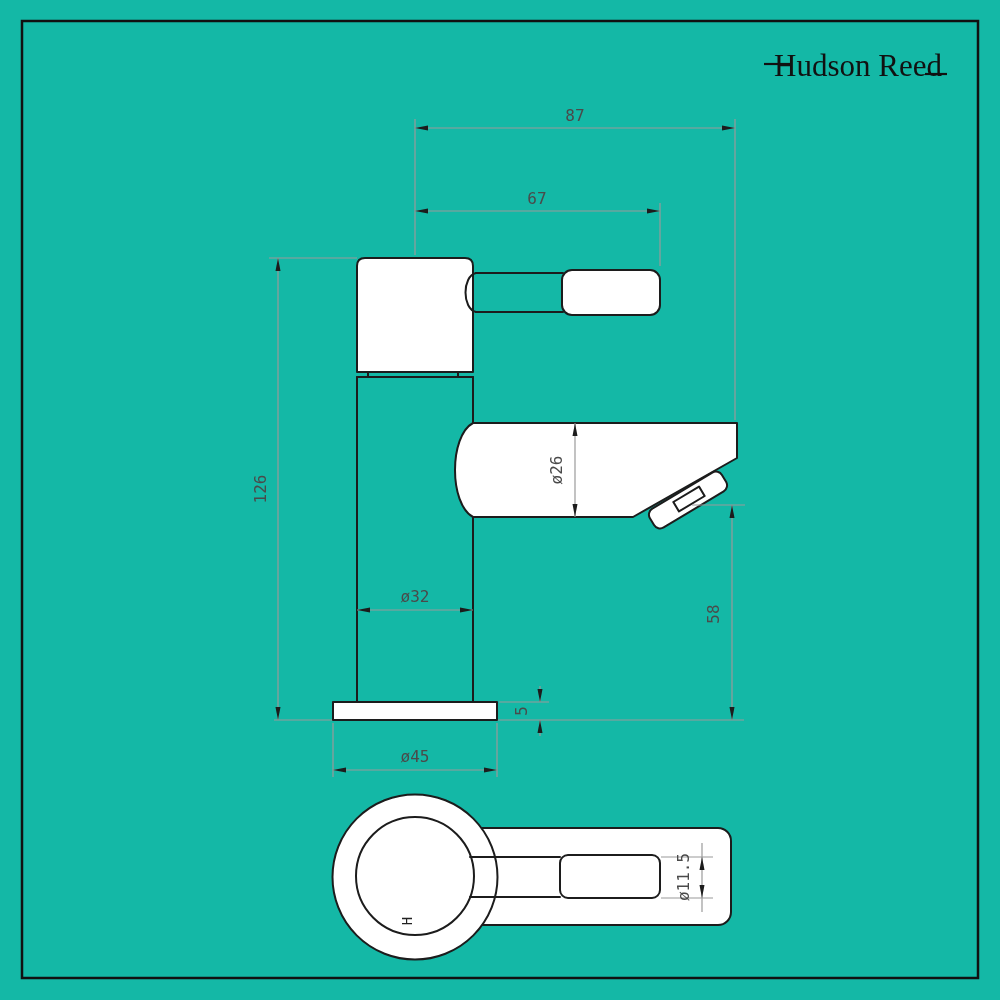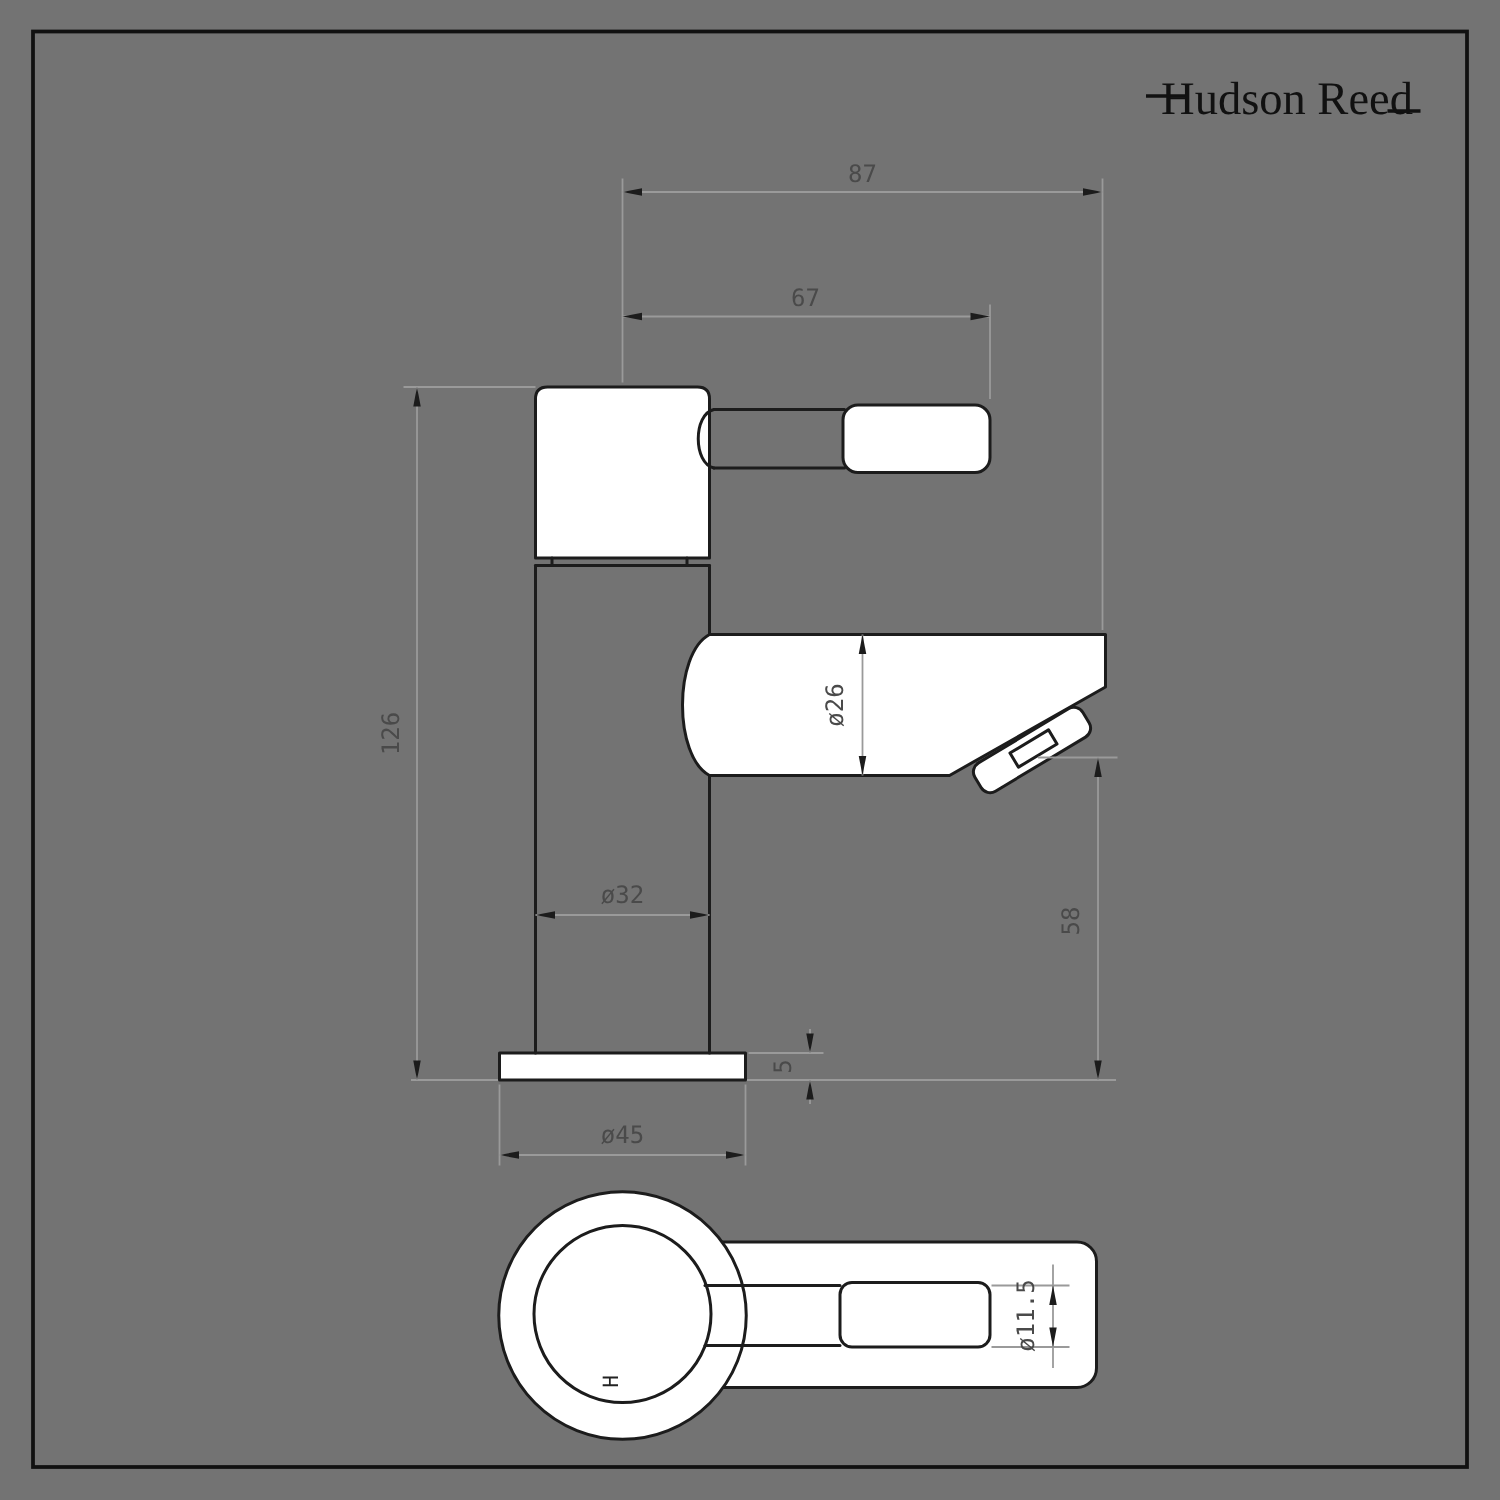--- a/index.html
+++ b/index.html
@@ -1,16 +1,16 @@
 <!DOCTYPE html>
 <html><head>
 <meta charset="utf-8">
 <style>
   html, body { margin: 0; padding: 0; background: #ffffff; }
-  .stage { width: 1000px; height: 1000px; position: relative; background: #737373; text-align: center; }
+  .stage { width: 1000px; height: 1000px; position: relative; background: #14b8a6; text-align: center; }
   svg { display: block; }
   .outline   { stroke: #1c1c1c; stroke-width: 2; fill: none; stroke-linecap: round; stroke-linejoin: round; }
   .outline-f { stroke: #1c1c1c; stroke-width: 2; fill: #ffffff; stroke-linejoin: round; }
   .dim-line  { stroke: #9a9a9a; stroke-width: 1.2; fill: none; }
   .arrow     { fill: #1c1c1c; stroke: none; }
   .dim-text  { font-family: "DejaVu Sans Mono", monospace; font-size: 16px; fill: #4a4a4a; }
   .marker-text { font-family: "DejaVu Sans Mono", monospace; font-size: 14px; fill: #222222; }
   .logo-text { font-family: "Liberation Serif", "DejaVu Serif", serif; font-size: 31px; fill: #111111; }
   .logo-line { stroke: #111111; stroke-width: 2.2; }
   .frame     { stroke: #111111; stroke-width: 2.5; fill: none; }

